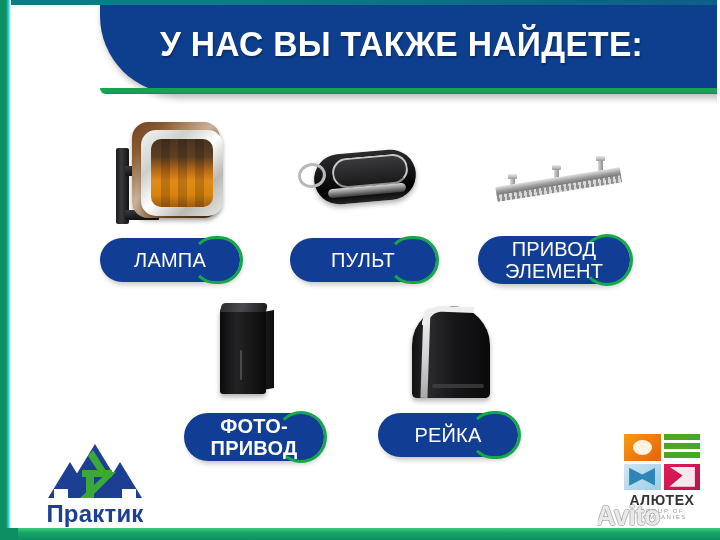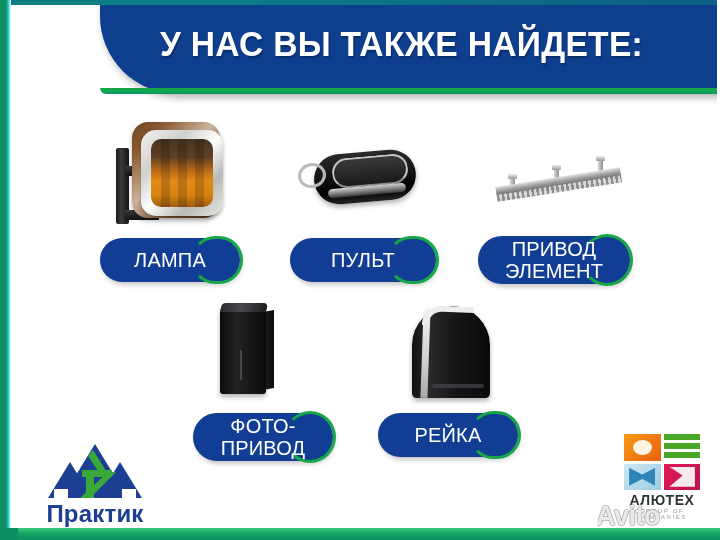--- a/index.html
+++ b/index.html
@@ -582,21 +582,21 @@
     </div>
   </div>
 
   <div class="product-cell" style="left:196px; top:300px; width:120px; height:105px;">
     <div class="photo-side"></div>
     <div class="photo-body"></div>
     <div class="photo-top"></div>
     <div class="photo-lens-line"></div>
   </div>
 
-  <div class="pill" style="left:193px; top:413px; width:140px; height:48px;">
+  <div class="pill" style="left:184px; top:413px; width:140px; height:48px;font-weight:bold;">
     <div class="pill-green-edge"></div>
     <div class="pill-text">
       <div>ФОТО-</div>
       <div>ПРИВОД</div>
     </div>
   </div>
 
   <div class="product-cell" style="left:396px; top:300px; width:120px; height:105px;">
     <div class="drive-body"></div>
     <div class="drive-stripe"></div>

